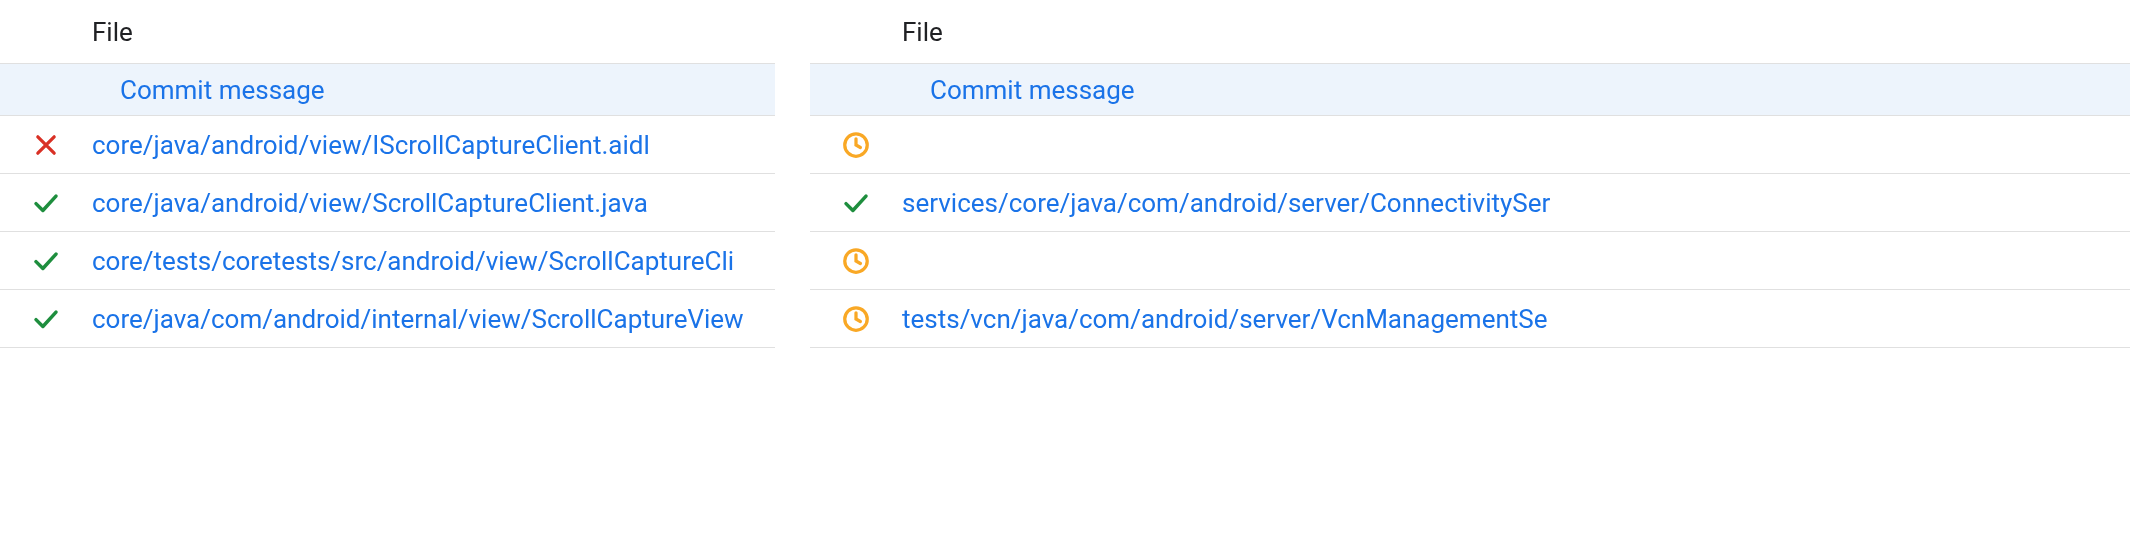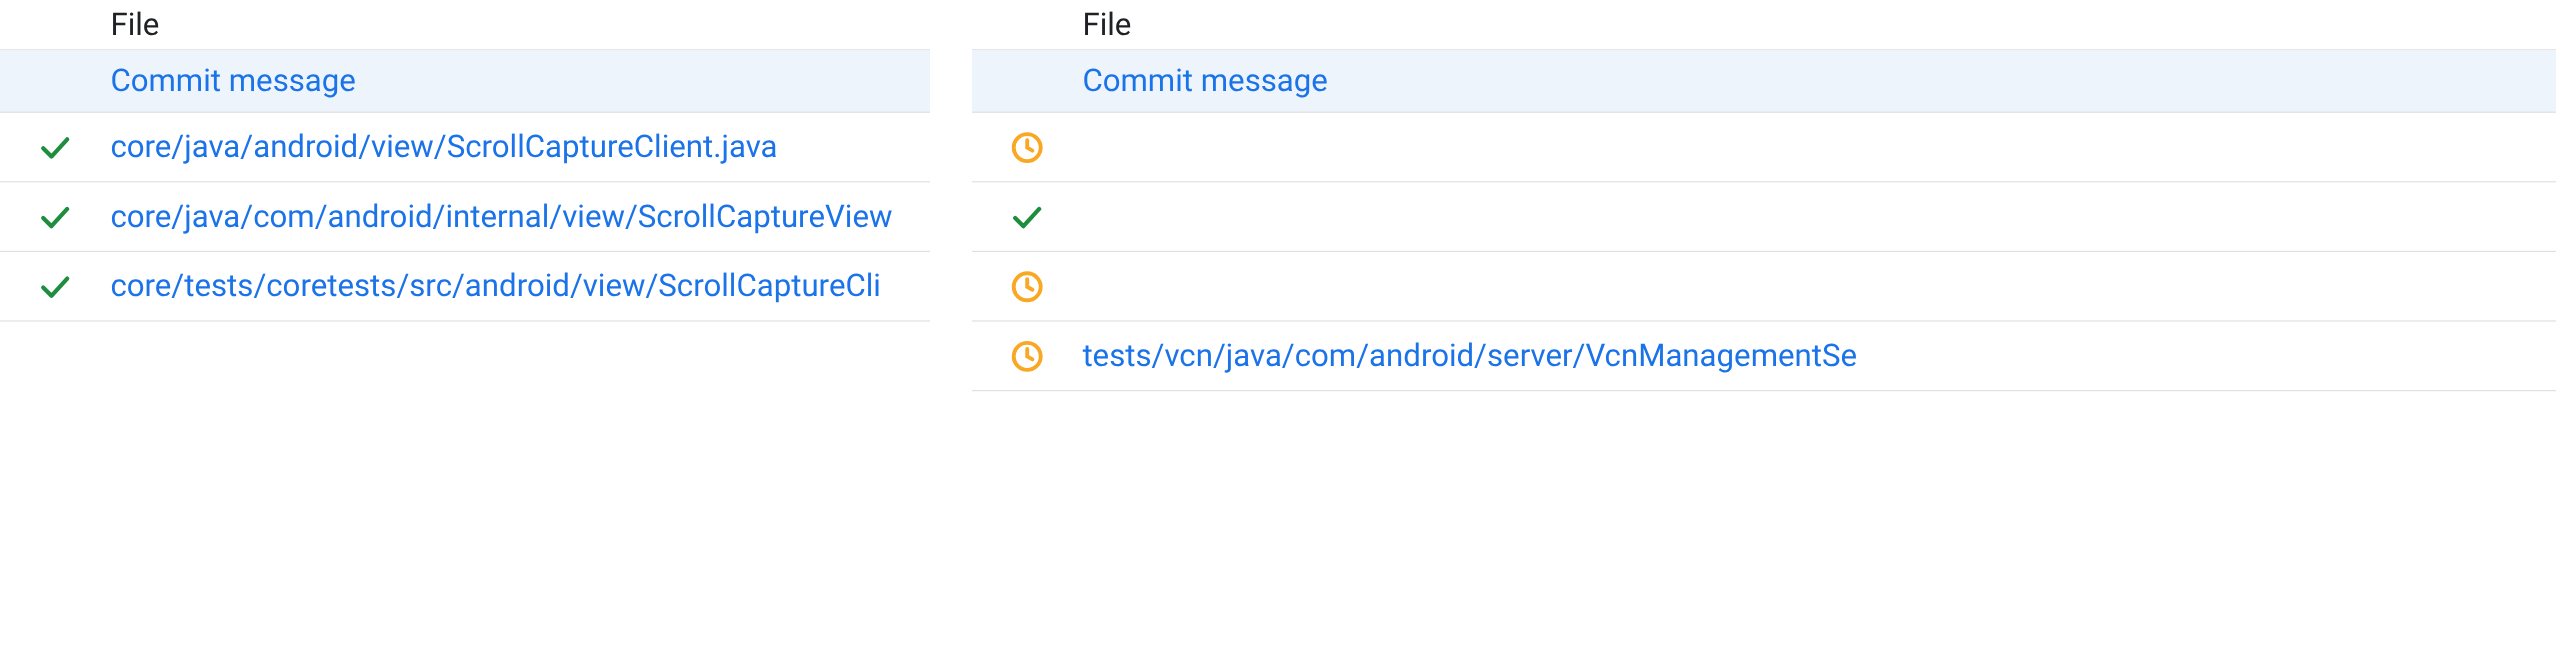--- a/index.html
+++ b/index.html
@@ -21,21 +21,21 @@
     .panel-left { width: 775px; }
     .panel-right { width: 1320px; }
     .row {
       display: flex;
       align-items: center;
       height: 58px;
       border-bottom: 1px solid #e0e0e0;
       white-space: nowrap;
     }
     .header-row {
-      height: 42px;
+      height: 64px;
       border-bottom: 1px solid #e0e0e0;
     }
     .commit-row {
       background: #edf4fc;
       height: 52px;
     }
     .icon-cell {
       width: 92px;
       flex: 0 0 92px;
       display: flex;
@@ -46,59 +46,68 @@
       flex: 1;
       color: #1a73e8;
       overflow: hidden;
       text-overflow: clip;
     }
     .header-label {
       color: #202124;
     }
     .commit-label {
       color: #1a73e8;
+      margin-left: 28px;
     }
     svg { display: block; }
   </style>
 </head>
 <body>
 
 <div class="panel panel-left">
   <div class="row header-row">
     <div class="icon-cell"></div>
     <div class="label-cell header-label">File</div>
   </div>
   <div class="row commit-row">
     <div class="icon-cell"></div>
     <div class="label-cell commit-label">Commit message</div>
   </div>
   <div id="left-files">
       <div class="row">
         <div class="icon-cell">
+          <svg width="28" height="28" viewBox="0 0 24 24">
+            <path fill="none" stroke="#d93025" stroke-width="2.8" stroke-linecap="round" d="M5 5 L19 19 M19 5 L5 19"></path>
+          </svg>
+        </div>
+        <div class="label-cell">core/java/android/view/IScrollCaptureClient.aidl</div>
+      </div>
+      <div class="row">
+        <div class="icon-cell">
           <svg width="30" height="30" viewBox="0 0 24 24">
             <path fill="none" stroke="#1e8e3e" stroke-width="2.8" stroke-linecap="round" stroke-linejoin="round" d="M4 12.5 L9.5 18 L20 6.5"></path>
           </svg>
         </div>
         <div class="label-cell">core/java/android/view/ScrollCaptureClient.java</div>
       </div>
       <div class="row">
         <div class="icon-cell">
           <svg width="30" height="30" viewBox="0 0 24 24">
             <path fill="none" stroke="#1e8e3e" stroke-width="2.8" stroke-linecap="round" stroke-linejoin="round" d="M4 12.5 L9.5 18 L20 6.5"></path>
           </svg>
         </div>
-        <div class="label-cell">core/java/com/android/internal/view/ScrollCaptureView</div>
+        <div class="label-cell">core/tests/coretests/src/android/view/ScrollCaptureCli</div>
       </div>
       <div class="row">
         <div class="icon-cell">
           <svg width="30" height="30" viewBox="0 0 24 24">
             <path fill="none" stroke="#1e8e3e" stroke-width="2.8" stroke-linecap="round" stroke-linejoin="round" d="M4 12.5 L9.5 18 L20 6.5"></path>
           </svg>
         </div>
-        <div class="label-cell">core/tests/coretests/src/android/view/ScrollCaptureCli</div>
+        <div class="label-cell">core/java/com/android/internal/view/ScrollCaptureView</div>
       </div>
     </div>
 </div>
 
 <div class="panel panel-right">
   <div class="row header-row">
     <div class="icon-cell"></div>
     <div class="label-cell header-label">File</div>
   </div>
   <div class="row commit-row">
@@ -113,20 +122,21 @@
             <path fill="none" stroke="#f9a825" stroke-width="2.6" stroke-linecap="round" d="M12 7 V12 L15.5 14"></path>
           </svg>
         </div>
       </div>
       <div class="row">
         <div class="icon-cell">
           <svg width="30" height="30" viewBox="0 0 24 24">
             <path fill="none" stroke="#1e8e3e" stroke-width="2.8" stroke-linecap="round" stroke-linejoin="round" d="M4 12.5 L9.5 18 L20 6.5"></path>
           </svg>
         </div>
+        <div class="label-cell">services/core/java/com/android/server/ConnectivitySer</div>
       </div>
       <div class="row">
         <div class="icon-cell">
           <svg width="30" height="30" viewBox="0 0 24 24">
             <circle cx="12" cy="12" r="9" fill="none" stroke="#f9a825" stroke-width="2.6"></circle>
             <path fill="none" stroke="#f9a825" stroke-width="2.6" stroke-linecap="round" d="M12 7 V12 L15.5 14"></path>
           </svg>
         </div>
       </div>
       <div class="row">

